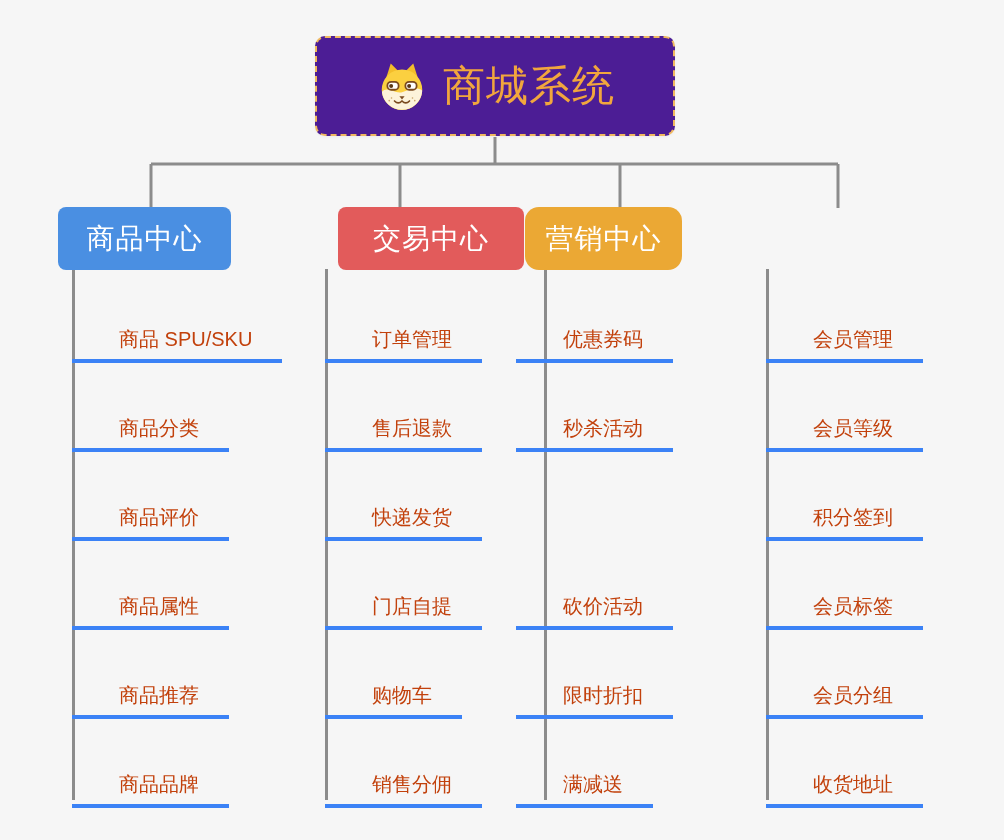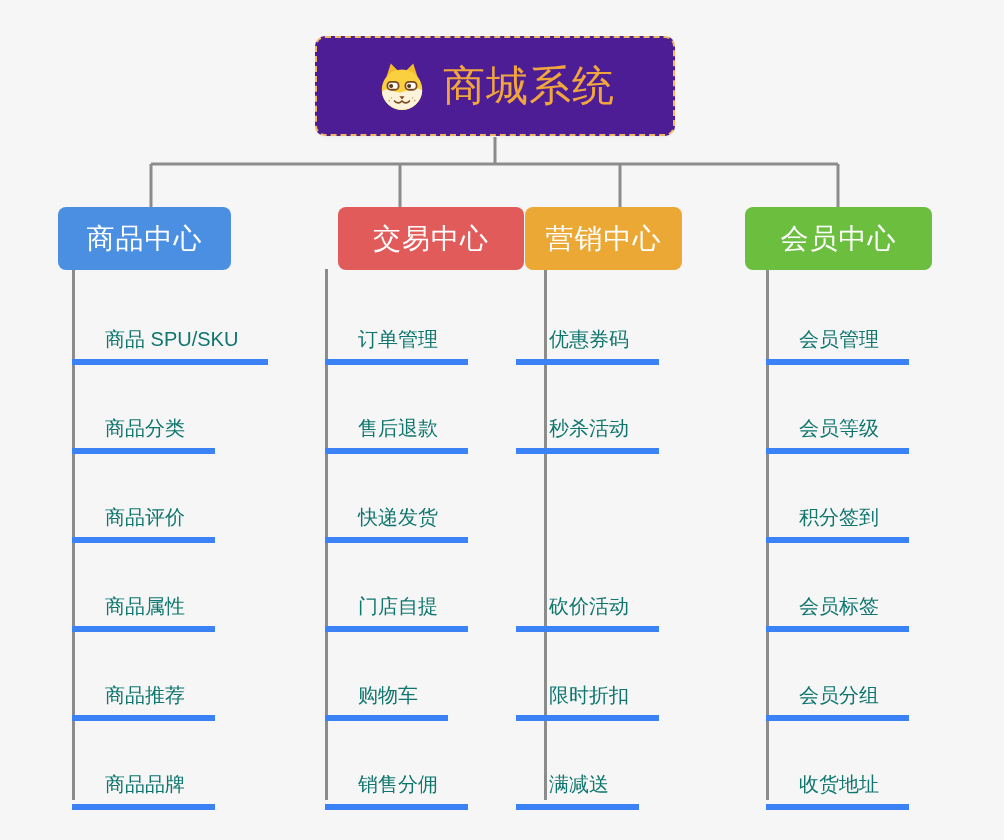--- a/index.html
+++ b/index.html
@@ -63,32 +63,32 @@
     align-items: center;
     justify-content: center;
     color: #ffffff;
     font-size: 28px;
     letter-spacing: 1px;
     white-space: nowrap;
     z-index: 2;
   }
   .b1 { left: 58px;  width: 173px; background: #4a8fe2; }
   .b2 { left: 308px; width: 186px; background: #e25b5b; margin-left: 30px; }
-  .b3 { left: 525px; width: 157px; background: #eba834; }
+  .b3 { left: 525px; width: 157px; background: #eba834; border-radius: 14px; }
   .b4 { left: 745px; width: 187px; background: #6cbe3e; }
   .leaf {
     position: absolute;
     height: 40px;
     box-sizing: content-box;
     display: flex;
     align-items: flex-end;
-    padding: 0 30px 6px 33px;
-    border-bottom: 6px solid #3b82f6;
+    padding: 0 30px 6px 47px;
+    border-bottom: 4px solid #3b82f6;
     font-size: 20px;
-    color: #0f766e;
+    color: #c2410c;
     white-space: nowrap;
     z-index: 2;
   }
   .c1 { left: 72px; }
   .c2 { left: 325px; }
   .c3 { left: 516px; }
   .c4 { left: 766px; }
   .r1 { top: 313px; }
   .r2 { top: 402px; }
   .r3 { top: 491px; }
@@ -134,21 +134,20 @@
         <circle cx="50" cy="52" r="1.1" fill="#caa368"></circle>
         <circle cx="53" cy="55.5" r="1.1" fill="#caa368"></circle>
       </svg>
     </span>
     <span class="root-title" style="color: rgb(241, 166, 61);">商城系统</span>
   </div>
 
   <div class="branch b1" style="background-color: rgb(74, 143, 226);">商品中心</div>
   <div class="branch b2" style="background-color: rgb(226, 91, 91);">交易中心</div>
   <div class="branch b3" style="background-color: rgb(235, 168, 52);">营销中心</div>
-  <div class="branch b4" style="background-color: rgb(108, 190, 62);">会员中心</div>
 
   <div class="leaf c1 r1">商品 SPU/SKU</div>
   <div class="leaf c1 r2">商品分类</div>
   <div class="leaf c1 r3">商品评价</div>
   <div class="leaf c1 r4">商品属性</div>
   <div class="leaf c1 r5">商品推荐</div>
   <div class="leaf c1 r6">商品品牌</div>
 
   <div class="leaf c2 r1">订单管理</div>
   <div class="leaf c2 r2">售后退款</div>

